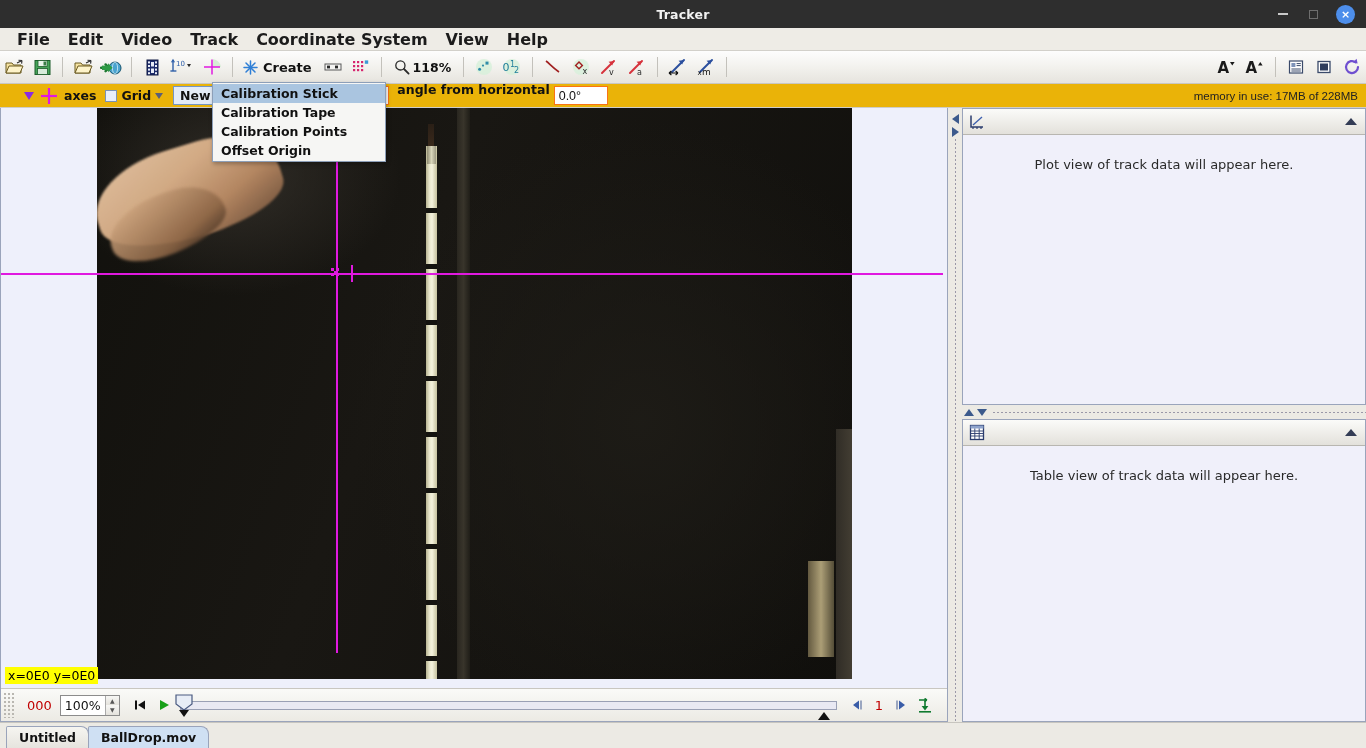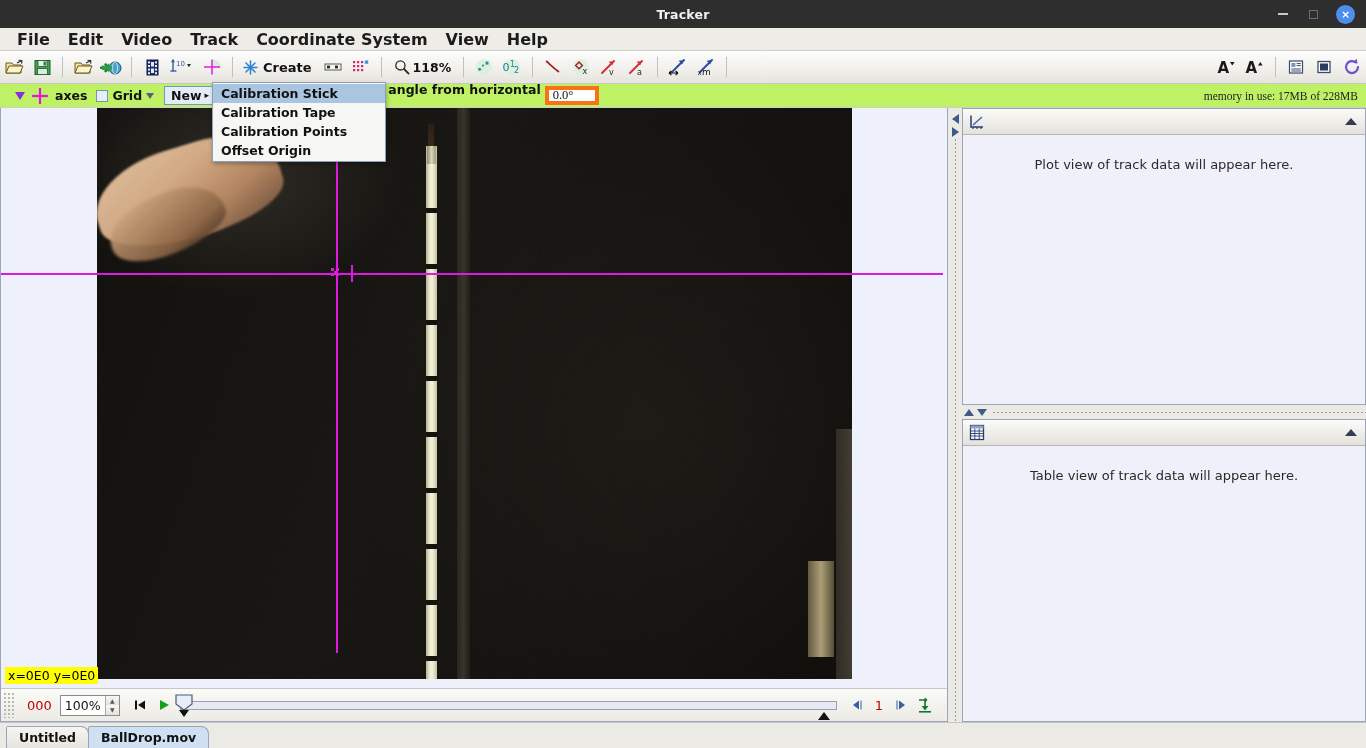--- a/index.html
+++ b/index.html
@@ -53,42 +53,42 @@
   .create-btn { display: flex; align-items: center; gap: 5px; padding: 2px 6px 2px 3px; cursor: pointer;
                 border: 1px solid transparent; border-radius: 2px; }
   .create-btn .lbl { font-size: 13px; font-weight: bold; color: #111; }
   .zoomgrp { display: flex; align-items: center; gap: 3px; padding: 2px 5px; cursor: pointer;
              border: 1px solid transparent; border-radius: 2px; }
   .zoomgrp .lbl { font-size: 12.5px; font-weight: bold; color: #111; }
   .spacer { flex: 1 1 auto; }
 
   
   .trackbar {
-    height: 24px; flex: 0 0 24px; background: #bef264;
+    height: 24px; flex: 0 0 24px; background: #eab308;
     border-bottom: 1px solid #cfcdc7;
-    display: flex; align-items: center; padding-left: 11px; position: relative;
+    display: flex; align-items: center; padding-left: 20px; position: relative;
   }
   .tri-down { width: 0; height: 0; border-left: 5px solid transparent; border-right: 5px solid transparent;
               border-top: 8px solid #8a2be2; cursor: pointer; margin: 0 5px 0 4px; }
   .axes-label { font-size: 12.5px; font-weight: bold; color: #111; margin-right: 9px; }
   .grid-chk { width: 12px; height: 12px; border: 1px solid #7a93b5; background: #e8eef8; margin-right: 4px; cursor: pointer; }
   .grid-lbl { font-size: 12.5px; font-weight: bold; color: #111; margin-right: 4px; }
   .mini-tri { width: 0; height: 0; border-left: 4.5px solid transparent; border-right: 4.5px solid transparent;
               border-top: 6px solid #5a5f78; margin-right: 10px; cursor: pointer; }
   .newbtn {
     height: 19px; min-width: 52px; border: 1px solid #7596c4; background: #e4ecf7;
     display: flex; align-items: center; justify-content: center; gap: 3px;
     font-size: 12.5px; font-weight: bold; color: #111; padding: 0 5px; cursor: pointer;
   }
   .fld-lbl { font-size: 12.5px; font-weight: bold; color: #111; margin: 0 4px 12px 8px; }
-  .tfield { height: 19px; border: 4px solid #f97316; background: #fff; font-size: 12.5px;
+  .tfield { height: 19px; border: 1px solid #f97316; background: #fff; font-size: 12.5px;
             color: #111; padding: 0 4px; display: flex; align-items: center;
-            font-family: Liberation Serif, serif; }
+            font-family: Liberation Sans, sans-serif; }
   .memlbl { font-size: 11.5px; color: #222; margin-left: auto; margin-right: 8px;
-            font-family: Liberation Serif, serif; }
+            font-family: Liberation Sans, sans-serif; }
 
   
   .dropdown {
     position: absolute; left: 212px; top: 82px; width: 174px;
     background: #f6f6f4; border: 1px solid #8d9fb8; z-index: 50;
     box-shadow: 1px 2px 4px rgba(0,0,0,.28);
     padding: 1px 0;
   }
   .dd-item { height: 19px; display: flex; align-items: center; padding: 0 5px 0 8px;
              font-size: 12.5px; font-weight: bold; color: #111; cursor: pointer; white-space: nowrap; }

